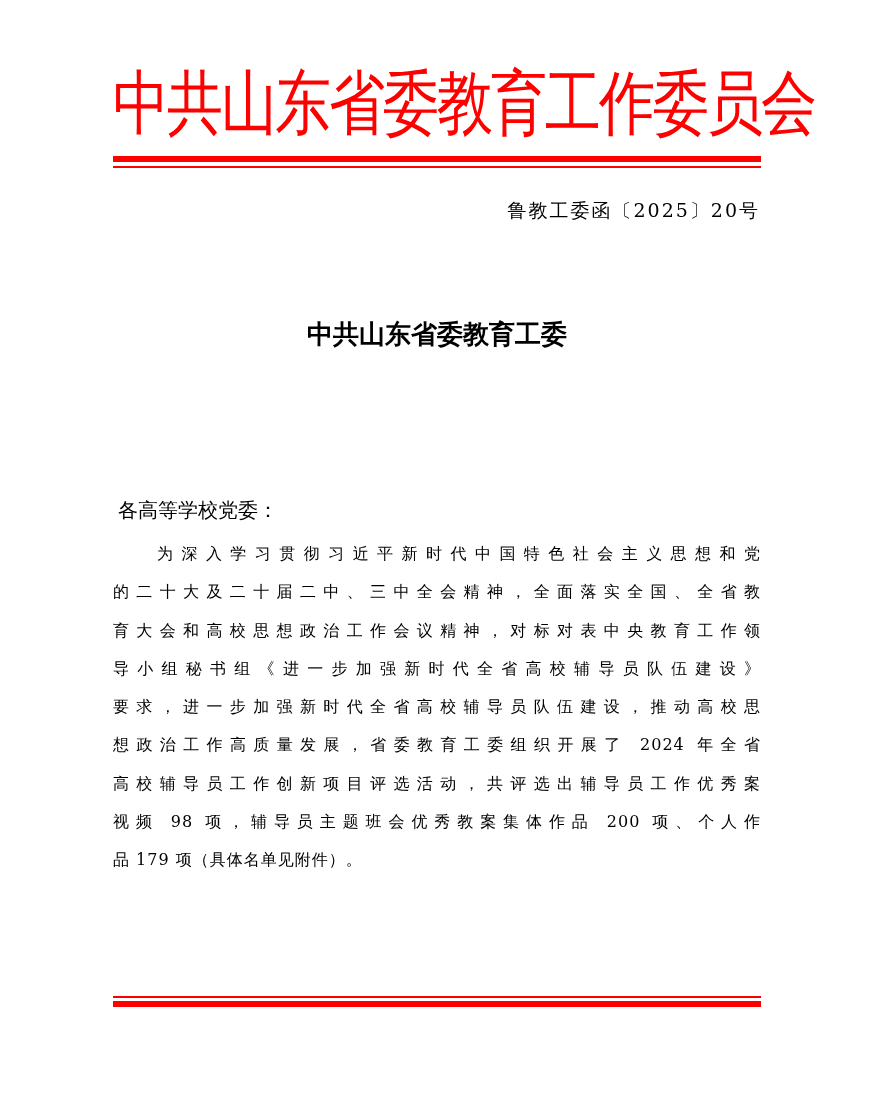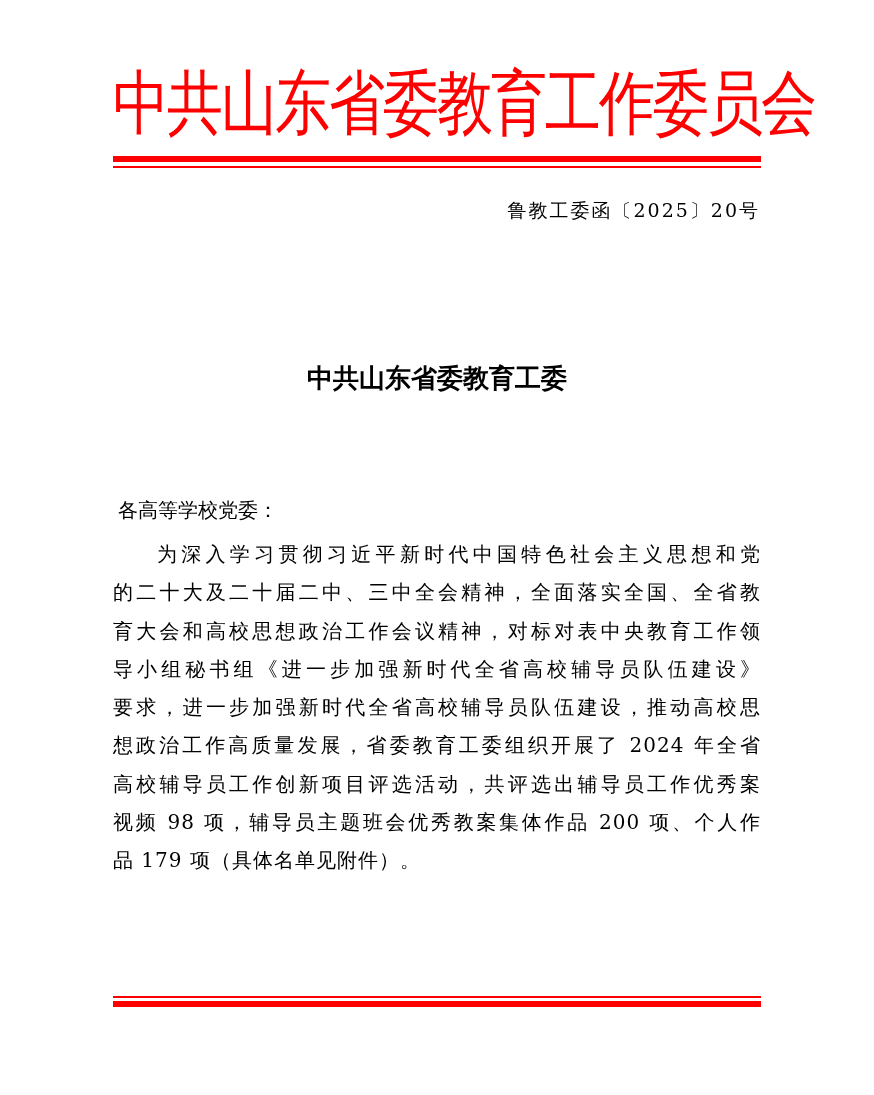--- a/index.html
+++ b/index.html
@@ -57,38 +57,38 @@
       position: absolute;
       left: 113px;
       width: 648px;
       top: 312px;
       text-align: center;
       font-weight: bold;
       font-size: 26px;
       line-height: 44px;
       font-family: "DejaVu Serif", "Liberation Serif", serif;
     }
-    .doc-title div { white-space: nowrap; margin-top: 44px; }
+    .doc-title div { white-space: nowrap; }
 
     .salutation {
       position: absolute;
       left: 118px;
       top: 495px;
       font-size: 20px;
       line-height: 30px;
       white-space: nowrap;
       font-family: "DejaVu Serif", "Liberation Serif", serif;
     }
 
     .body-text {
       position: absolute;
       left: 113px;
       top: 535px;
       width: 648px;
-      font-size: 20px;
+      font-size: 16px;
       line-height: 38.3px;
       font-family: "DejaVu Serif", "Liberation Serif", serif;
     }
     .body-line {
       height: 38.3px;
       white-space: nowrap;
       text-align: justify;
       text-align-last: justify;
       letter-spacing: 1px;
     }

